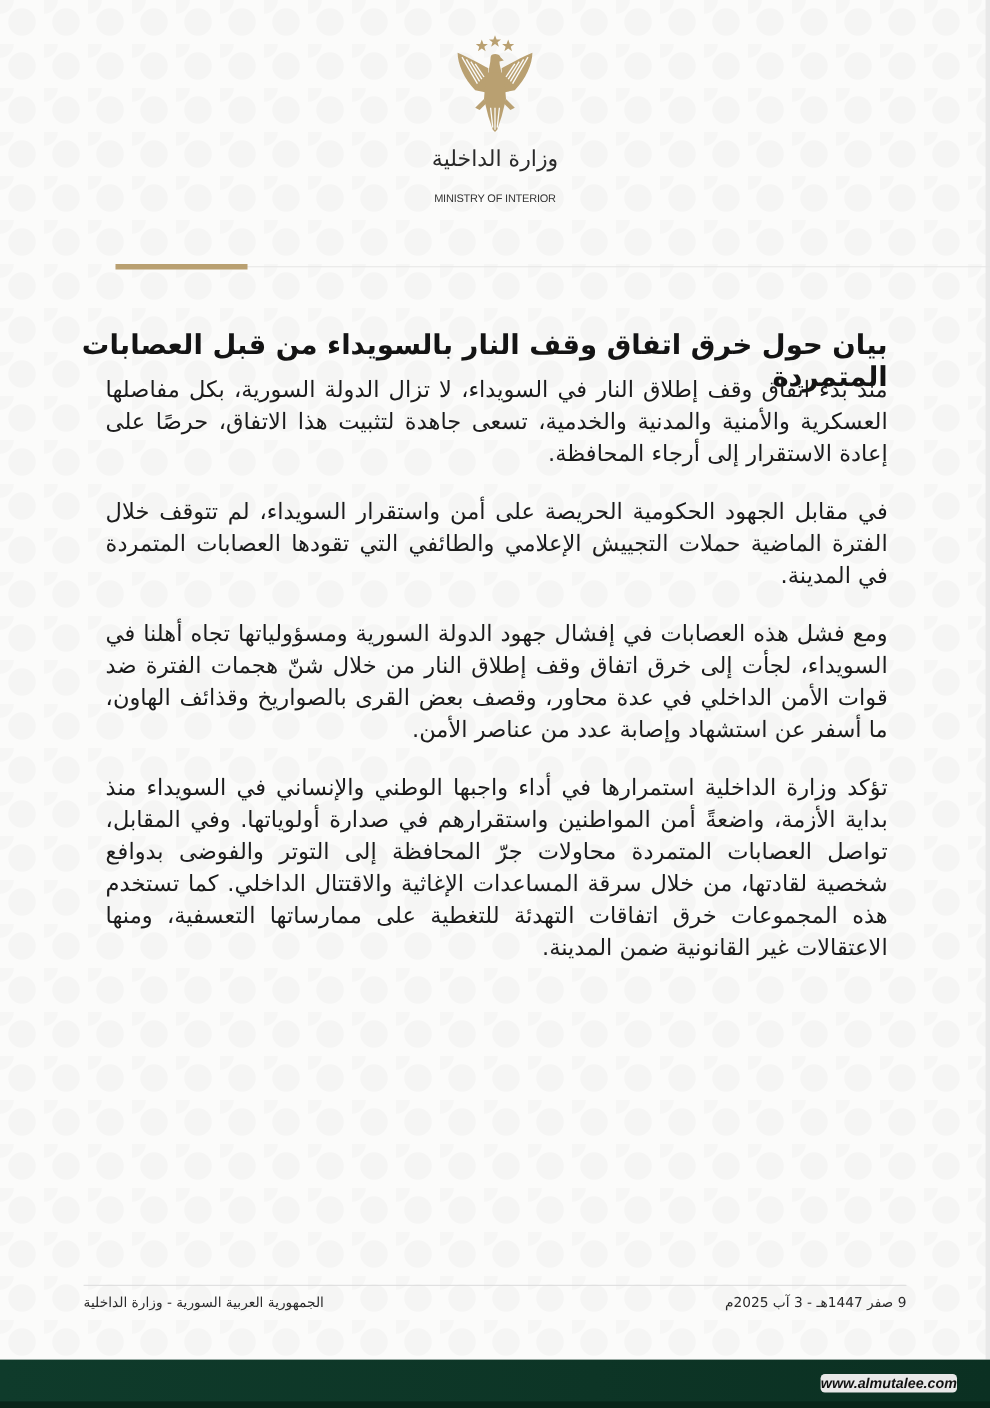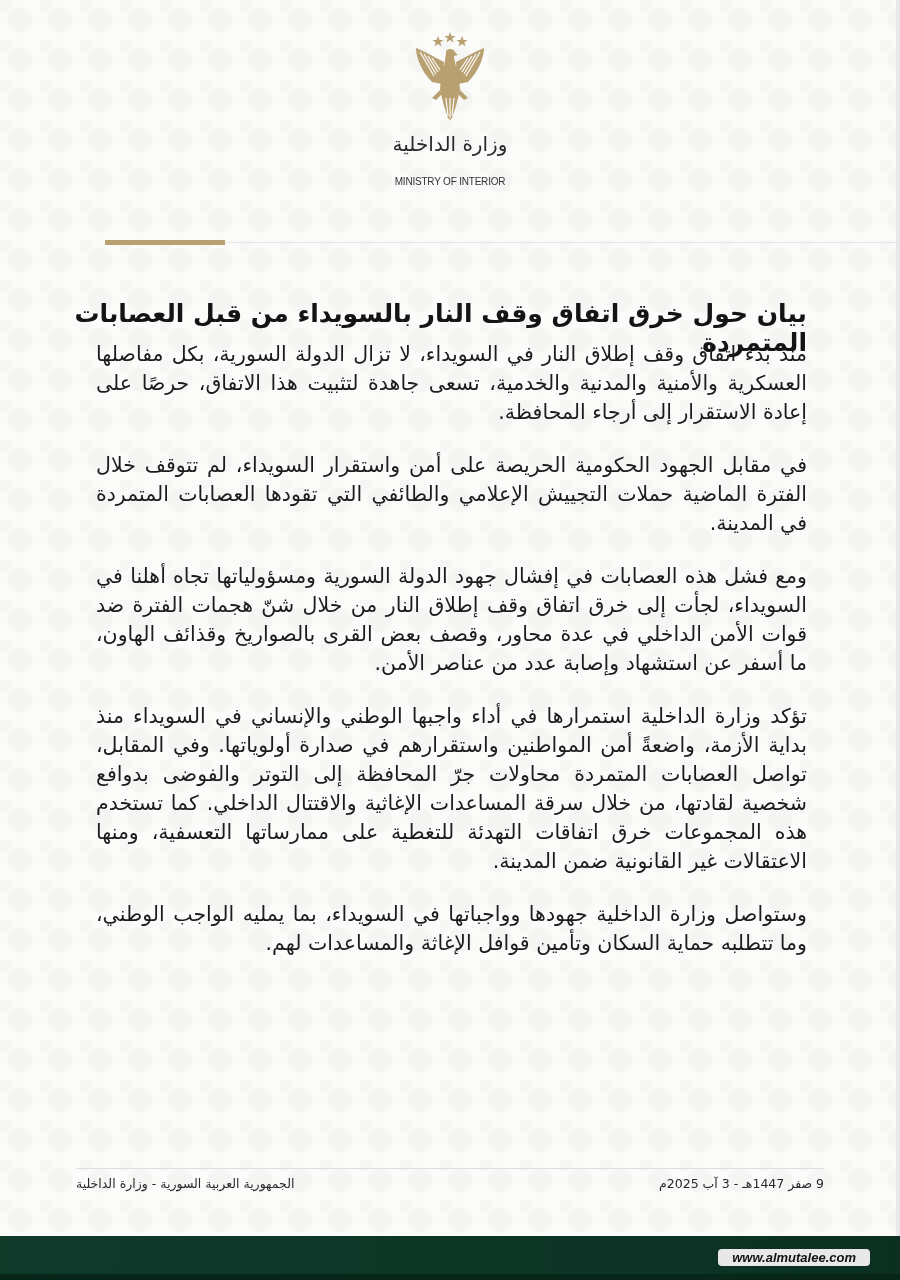--- a/index.html
+++ b/index.html
@@ -125,21 +125,21 @@
   .watermark {
     position: absolute;
     right: 30px;
     bottom: 14px;
     background: #e8e8e8;
     color: #111;
     font-family: "Liberation Sans", sans-serif;
     font-style: italic;
     font-weight: bold;
     font-size: 13px;
-    padding: 1px 14px;
+    padding: 1px 0;
     border-radius: 4px;
   }
 </style>
 </head>
 <body>
 
 <div class="pattern"></div>
 <div class="right-edge"></div>
 
 <div class="logo">
@@ -178,21 +178,20 @@
 <div class="divider"></div>
 <div class="divider-accent"></div>
 
 <h1 class="title">بيان حول خرق اتفاق وقف النار بالسويداء من قبل العصابات المتمردة</h1>
 
 <div class="content">
   <p>منذ بدء اتفاق وقف إطلاق النار في السويداء، لا تزال الدولة السورية، بكل مفاصلها العسكرية والأمنية والمدنية والخدمية، تسعى جاهدة لتثبيت هذا الاتفاق، حرصًا على إعادة الاستقرار إلى أرجاء المحافظة.</p>
   <p>في مقابل الجهود الحكومية الحريصة على أمن واستقرار السويداء، لم تتوقف خلال الفترة الماضية حملات التجييش الإعلامي والطائفي التي تقودها العصابات المتمردة في المدينة.</p>
   <p>ومع فشل هذه العصابات في إفشال جهود الدولة السورية ومسؤولياتها تجاه أهلنا في السويداء، لجأت إلى خرق اتفاق وقف إطلاق النار من خلال شنّ هجمات الفترة ضد قوات الأمن الداخلي في عدة محاور، وقصف بعض القرى بالصواريخ وقذائف الهاون، ما أسفر عن استشهاد وإصابة عدد من عناصر الأمن.</p>
   <p>تؤكد وزارة الداخلية استمرارها في أداء واجبها الوطني والإنساني في السويداء منذ بداية الأزمة، واضعةً أمن المواطنين واستقرارهم في صدارة أولوياتها. وفي المقابل، تواصل العصابات المتمردة محاولات جرّ المحافظة إلى التوتر والفوضى بدوافع شخصية لقادتها، من خلال سرقة المساعدات الإغاثية والاقتتال الداخلي. كما تستخدم هذه المجموعات خرق اتفاقات التهدئة للتغطية على ممارساتها التعسفية، ومنها الاعتقالات غير القانونية ضمن المدينة.</p>
-  <p>وستواصل وزارة الداخلية جهودها وواجباتها في السويداء، بما يمليه الواجب الوطني، وما تتطلبه حماية السكان وتأمين قوافل الإغاثة والمساعدات لهم.</p>
 </div>
 
 <div class="footer-line"></div>
 <div class="footer">
   <span>9 صفر 1447هـ  -  3 آب 2025م</span>
   <span>الجمهورية العربية السورية - وزارة الداخلية</span>
 </div>
 
 <div class="bottom-bar">
   <div class="bottom-bar-dark"></div>

